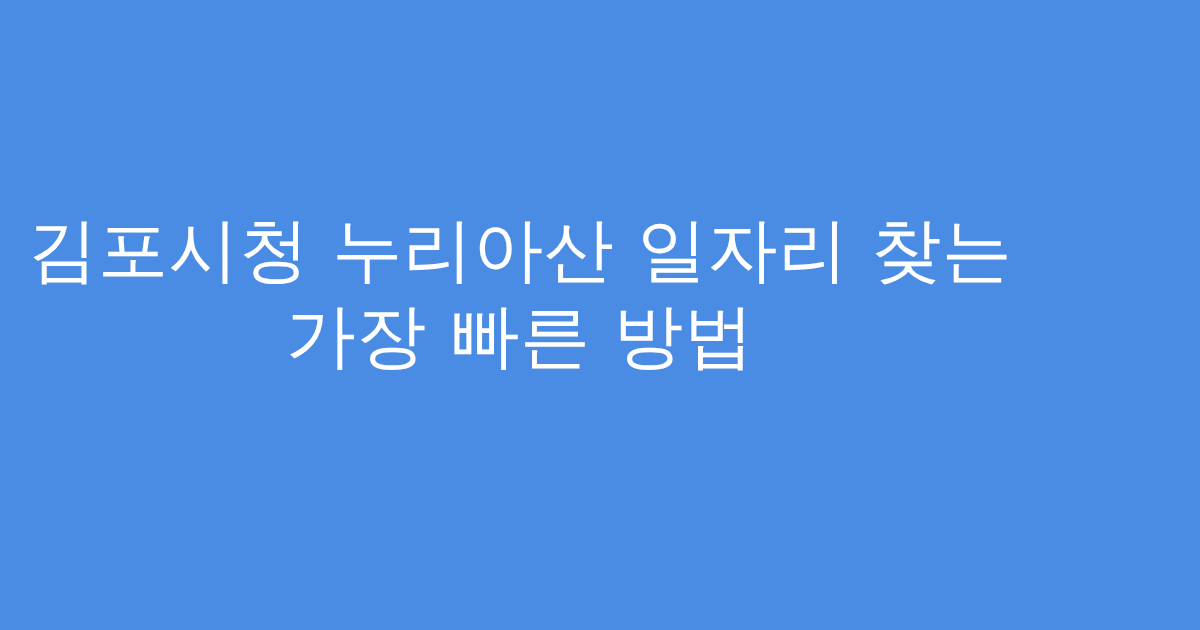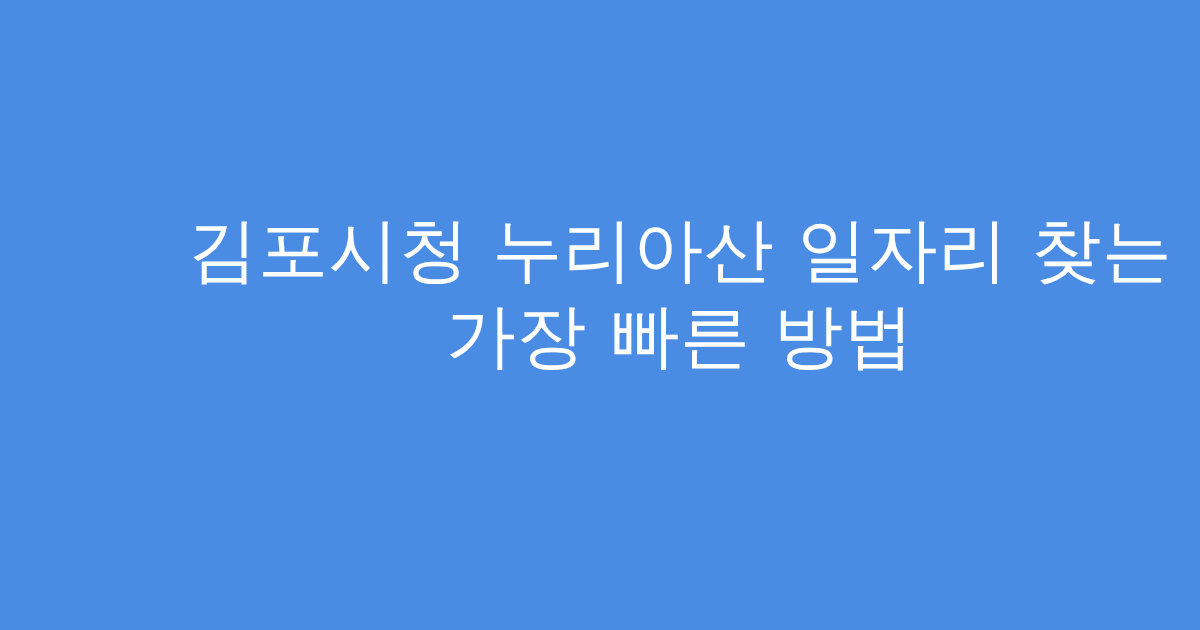--- a/index.html
+++ b/index.html
@@ -16,21 +16,21 @@
     background: #4a8ce4;
   }
 
   .og-card {
     position: relative;
     box-sizing: border-box;
     width: 1200px;
     height: 586px;
     display: flex;
     align-items: center;
-    justify-content: flex-end;
+    justify-content: flex-start;
     background-color: #4a8ce4;
   }
 
   .title-block {
     width: 1040px;
     display: flex;
     flex-direction: column;
     align-items: center;
     justify-content: center;
     text-align: center;

